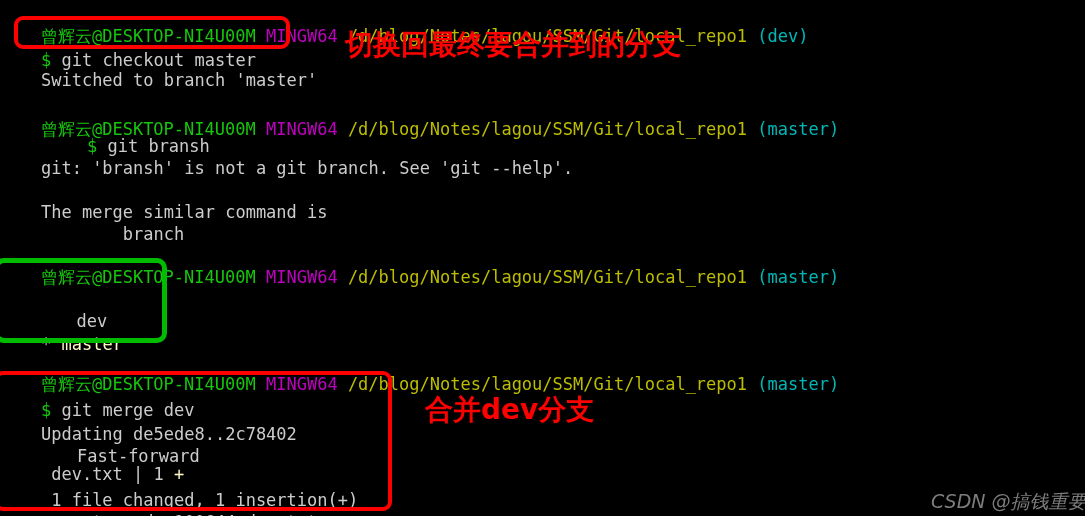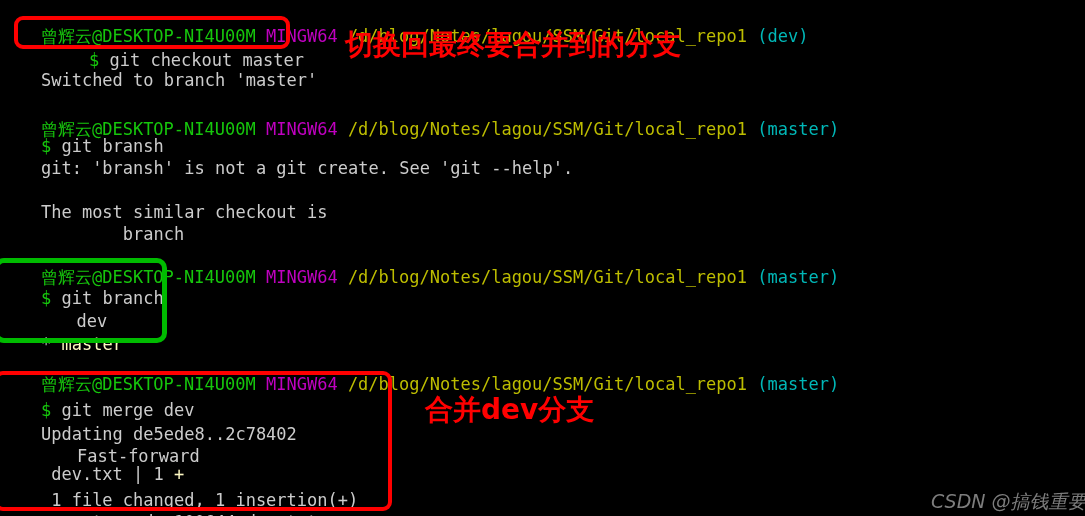--- a/index.html
+++ b/index.html
@@ -72,59 +72,56 @@
 </style>
 </head>
 <body>
 
 <div id="terminal">
 
   <div class="line" style="top:0px;">
     <span class="seg c-user">曾辉云@DESKTOP-NI4U00M</span><span class="seg c-out"> </span><span class="seg c-mingw">MINGW64</span><span class="seg c-out"> </span><span class="seg c-path">/d/blog/Notes/lagou/SSM/Git/local_repo1</span><span class="seg c-out"> </span><span class="seg c-branch">(dev)</span>
   </div>
 
-  <div class="line" style="top:24px;padding-left:48px;">
+  <div class="line" style="top:24px;">
     <span class="seg c-prompt">$</span><span class="seg c-out"> </span><span class="seg c-out">git checkout master</span>
   </div>
 
   <div class="line" style="top:44px;">
     <span class="seg c-out">Switched to branch 'master'</span>
   </div>
 
   <div class="line" style="top:93px;">
     <span class="seg c-user">曾辉云@DESKTOP-NI4U00M</span><span class="seg c-out"> </span><span class="seg c-mingw">MINGW64</span><span class="seg c-out"> </span><span class="seg c-path">/d/blog/Notes/lagou/SSM/Git/local_repo1</span><span class="seg c-out"> </span><span class="seg c-branch">(master)</span>
   </div>
 
-  <div class="line" style="top:110px;">
+  <div class="line" style="top:110px;padding-left:46px;">
     <span class="seg c-prompt">$</span><span class="seg c-out"> </span><span class="seg c-out">git bransh</span>
   </div>
 
   <div class="line" style="top:132px;">
-    <span class="seg c-out">git: 'bransh' is not a git create. See 'git --help'.</span>
+    <span class="seg c-out">git: 'bransh' is not a git branch. See 'git --help'.</span>
   </div>
 
   <div class="line" style="top:154px;">
     <span class="seg c-out"></span>
   </div>
 
   <div class="line" style="top:176px;">
-    <span class="seg c-out">The most similar checkout is</span>
+    <span class="seg c-out">The merge similar command is</span>
   </div>
 
   <div class="line" style="top:198px;">
     <span class="seg c-out">        branch</span>
   </div>
 
   <div class="line" style="top:241px;">
     <span class="seg c-user">曾辉云@DESKTOP-NI4U00M</span><span class="seg c-out"> </span><span class="seg c-mingw">MINGW64</span><span class="seg c-out"> </span><span class="seg c-path">/d/blog/Notes/lagou/SSM/Git/local_repo1</span><span class="seg c-out"> </span><span class="seg c-branch">(master)</span>
   </div>
 
-  <div class="line" style="top:262px;">
-    <span class="seg c-prompt">$</span><span class="seg c-out"> </span><span class="seg c-out">git branch</span>
-  </div>
 
   <div class="line" style="top:285px;margin-left:15px;">
     <span class="seg c-out">  dev</span>
   </div>
 
   <div class="line" style="top:308px;">
     <span class="seg c-white">*</span><span class="seg c-out"> </span><span class="seg c-green">master</span>
   </div>
 
   <div class="line" style="top:348px;">

